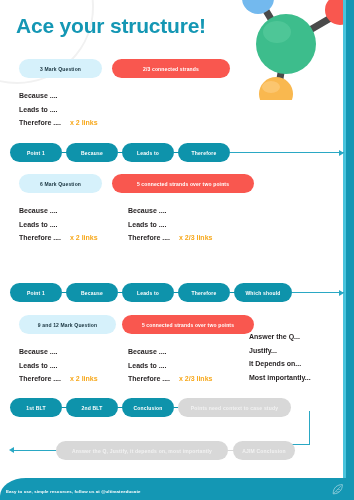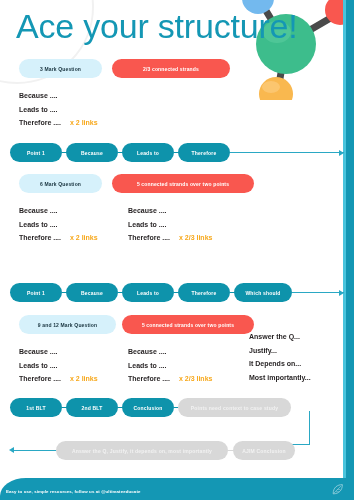--- a/index.html
+++ b/index.html
@@ -44,22 +44,22 @@
     width:150px;height:150px;border-radius:50%;
     border:2px solid #f1f1f1;
   }
 
   
   .molecule{position:absolute;top:-18px;right:6px;width:124px;height:118px;}
 
   
   .title{
     position:absolute;left:16px;top:11px;
-    font-size:34px;line-height:30px;
-    color:#1497b4;font-weight:400;
+    font-size:21px;line-height:30px;
+    color:#1497b4;font-weight:700;
     letter-spacing:-0.2px;
     white-space:nowrap;
     text-align:right;
   }
 
   
   .badge{
     position:absolute;height:19px;border-radius:10px;
     display:flex;align-items:center;justify-content:center;
     font-size:5px;font-weight:bold;letter-spacing:.15px;

